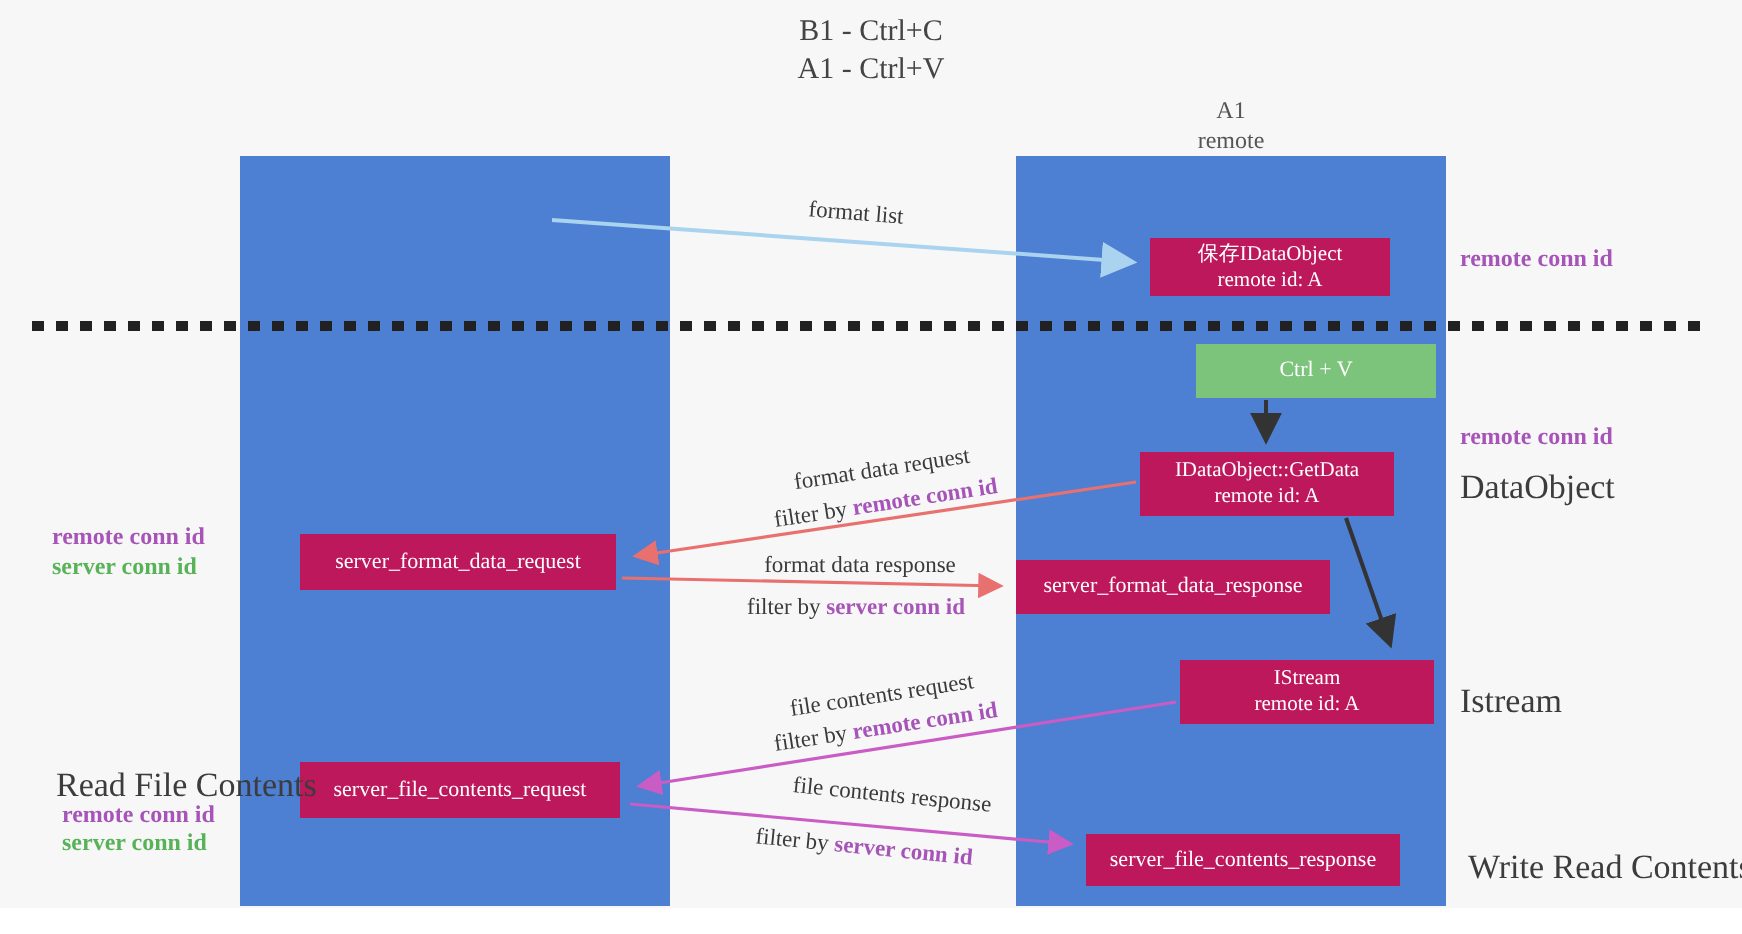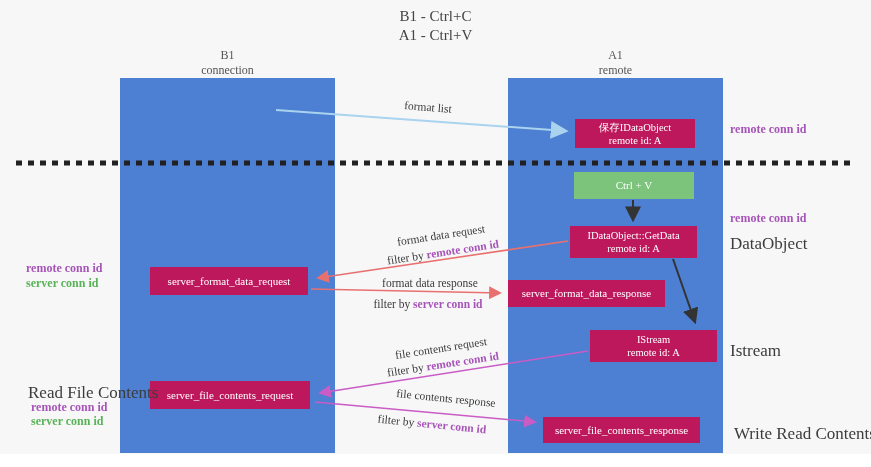--- a/index.html
+++ b/index.html
@@ -45,24 +45,20 @@
 </head>
 <body>
 
 <div class="stage">
 
   <div class="title">
     <div>B1 - Ctrl+C</div>
     <div>A1 - Ctrl+V</div>
   </div>
 
-  <div class="col-header" style="left:120px; width:215px;">
-    <div>B1</div>
-    <div>connection</div>
-  </div>
   <div class="col-header" style="left:508px; width:215px;">
     <div>A1</div>
     <div>remote</div>
   </div>
 
   <div class="col" style="left:120px;"></div>
   <div class="col" style="left:508px;"></div>
 
   <svg class="arrows" width="871" height="467" viewBox="0 0 871 467">
     <defs>
@@ -96,21 +92,21 @@
 
     <line x1="315" y1="402" x2="535" y2="422" stroke="#c95cc5" stroke-width="1.6" marker-end="url(#ah-magenta)"></line>
   </svg>
 
 
   <div class="box orange two-line" style="left:575px; top:119px; width:120px; height:29px;">
     <div>保存IDataObject</div>
     <div>remote id: A</div>
   </div>
 
-  <div class="box green" style="left:574px; top:172px; width:120px; height:27px;">Ctrl + V</div>
+  <div class="box green" style="left:598px; top:172px; width:120px; height:27px;">Ctrl + V</div>
 
   <div class="box orange two-line" style="left:570px; top:226px; width:127px; height:32px;">
     <div>IDataObject::GetData</div>
     <div>remote id: A</div>
   </div>
 
   <div class="box orange" style="left:508px; top:280px; width:157px; height:27px;">server_format_data_response</div>
 
   <div class="box orange" style="left:150px; top:267px; width:158px; height:28px;">server_format_data_request</div>
 

